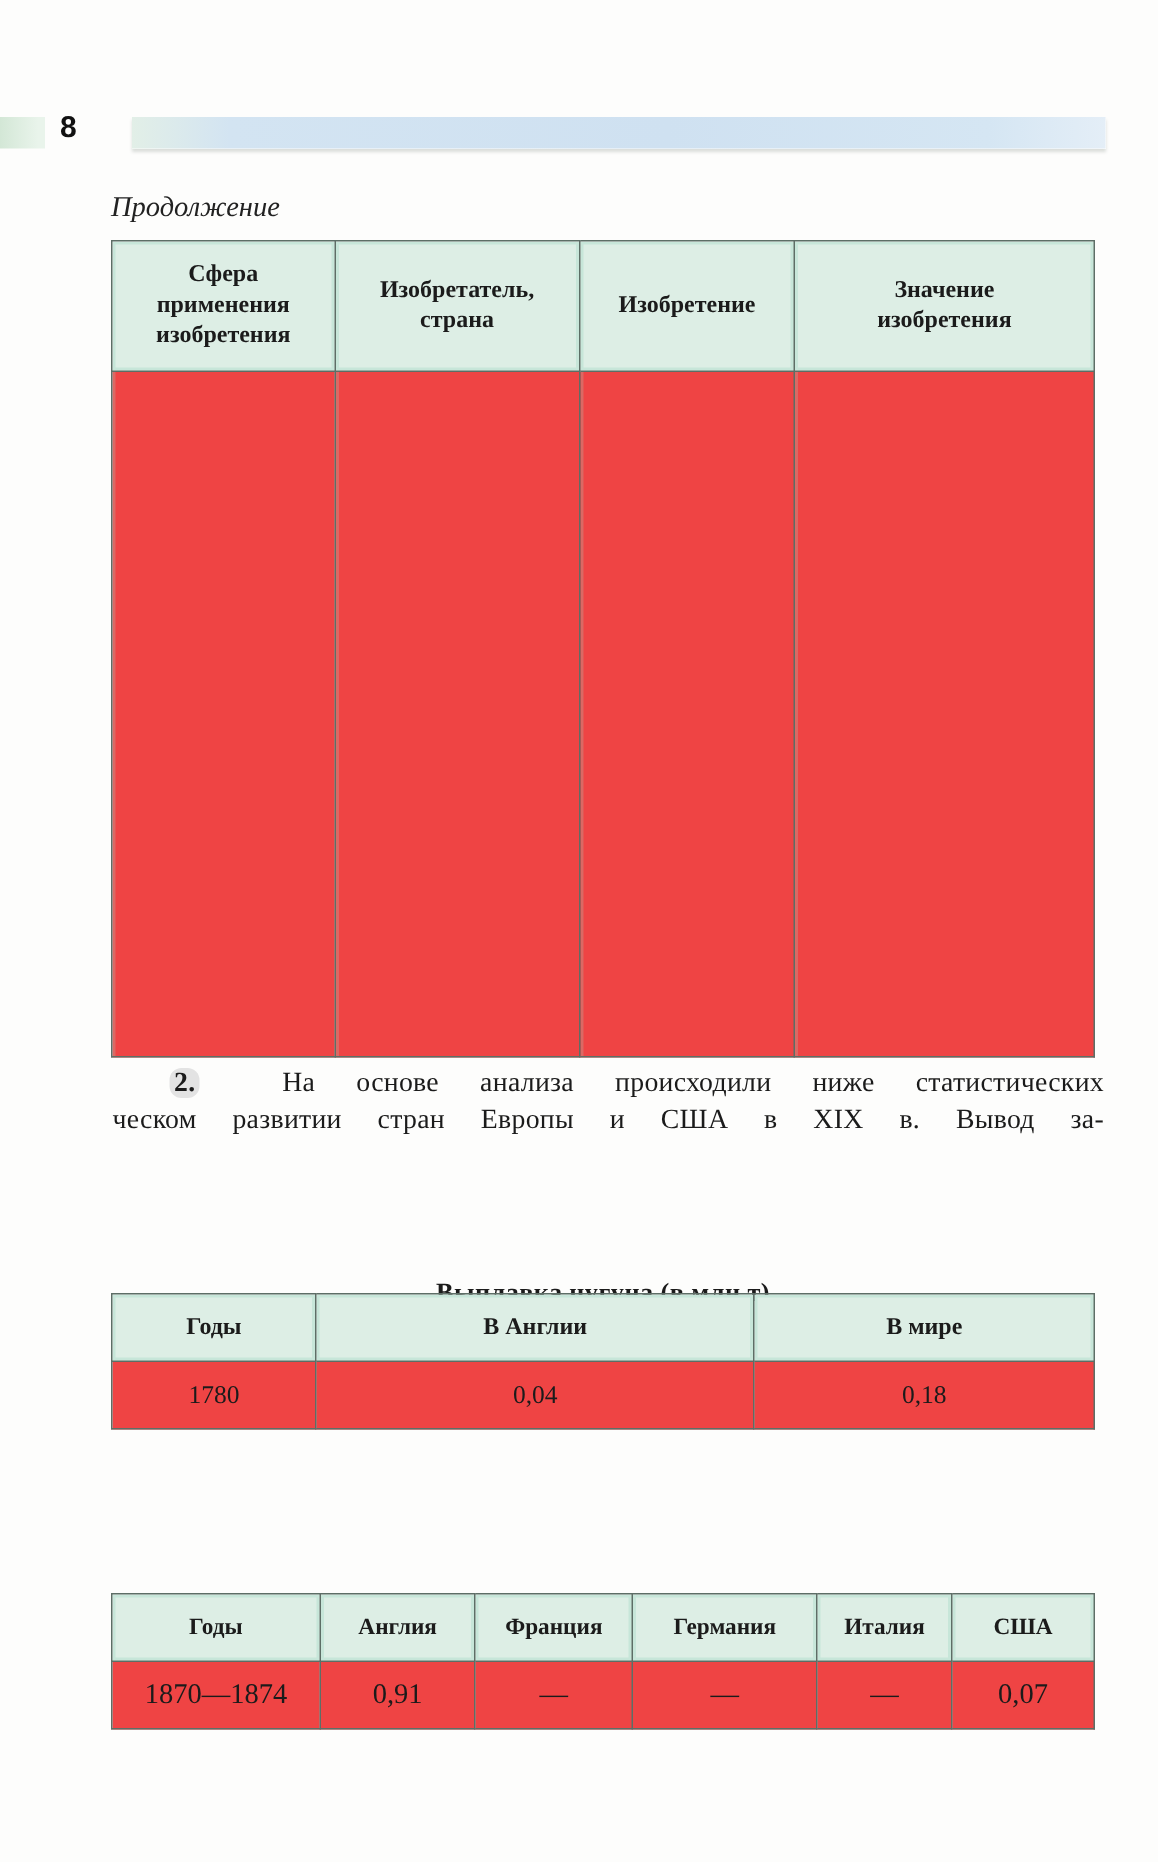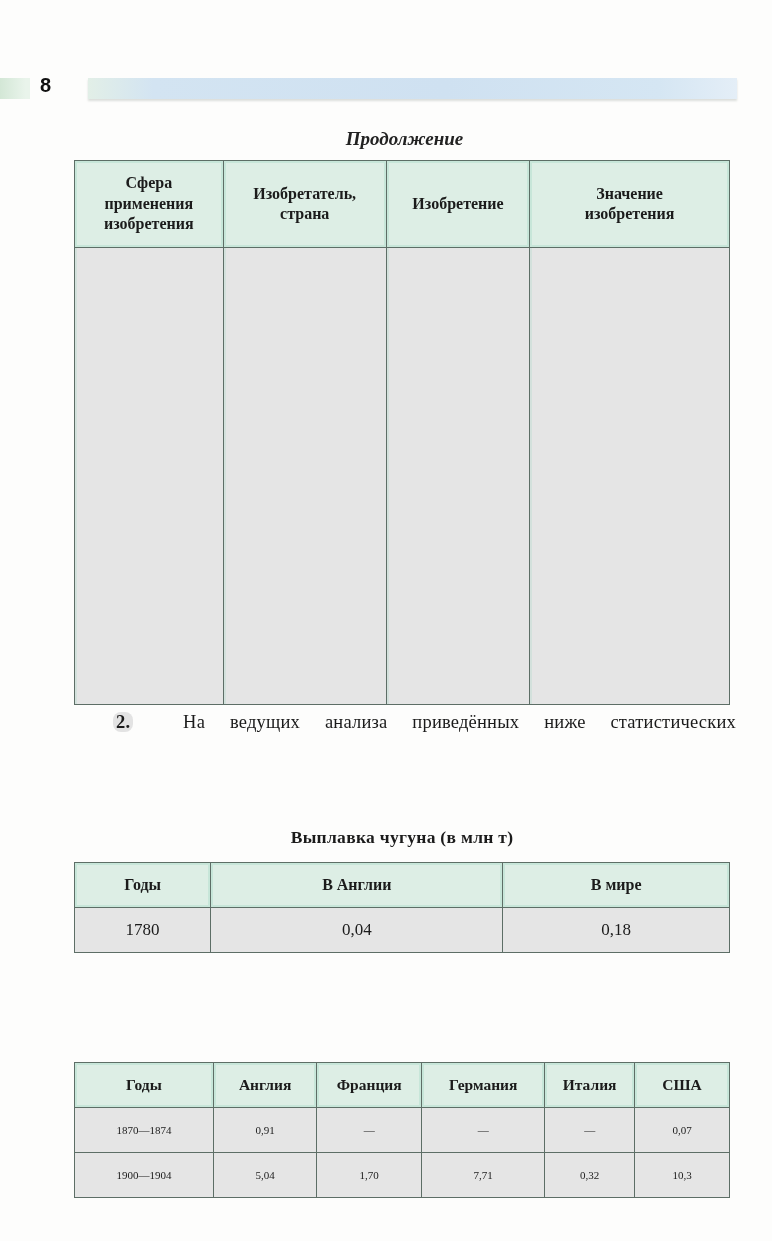--- a/index.html
+++ b/index.html
@@ -23,64 +23,64 @@
     font-size:20px;font-weight:bold;color:#111;
   }
   .band-blue{
     position:absolute;left:88px;top:78px;width:649px;height:21px;
     background:linear-gradient(90deg,#e2efe7 0%,#d3e4f2 10%,#cfe1f1 55%,#d5e6f3 88%,#e4eef7 100%);
     box-shadow:0 2px 2px rgba(120,130,125,0.25);
   }
   
   .continuation{
     position:absolute;top:128px;left:74px;width:661px;
-    text-align:center;font-style:italic;font-size:19px;color:#222;font-weight:bold;
+    text-align:left;font-style:italic;font-size:19px;color:#222;
   }
   
   table{border-collapse:collapse;table-layout:fixed;}
   .tbl{position:absolute;left:74px;width:656px;}
   .tbl th,.tbl td{
     border:1.6px solid #5d6e66;
     text-align:center;vertical-align:middle;
     padding:2px 4px;
   }
   .tbl th{
     background:#ddeee5;
     font-weight:bold;font-size:16px;line-height:1.28;
     white-space:pre-line;
     box-shadow:inset 0 0 0 2px rgba(158,214,194,0.35);
   }
-  .tbl td{background:#e5e5e5;font-size:17px;margin-left:36px;}
+  .tbl td{background:#ef4444;font-size:17px;margin-left:36px;}
   
   .big-table{top:160px;height:540px;}
   .big-table th{height:82px;}
   .big-table td{height:452px;box-shadow:inset 2px 0 0 rgba(158,214,194,0.25);}
   
   .stats th{height:40px;font-size:16px;margin-left:36px;}
   .stats td{height:40px;}
   .iron-table{top:862px;}
   .steel-table{top:1062px;}
   .steel-table th{font-size:15.5px;padding:2px 2px;}
-  .steel-table td{font-size:11px;}
+  .steel-table td{font-size:19px;}
   
   .task{
     position:absolute;left:75px;top:710px;width:661px;
     font-size:18.5px;line-height:1.36;letter-spacing:0.2px;
   }
   .task .line{text-align:justify;text-align-last:justify;}
   .task .line.first{text-indent:38px;}
   .task .line.last{text-align-last:left;}
   .task-num{
     font-weight:bold;
     background:#e3e3e3;border-radius:8px;padding:0 3px;
   }
   
   .tbl-title{
     position:absolute;left:74px;width:656px;
-    text-align:center;font-weight:bold;font-size:17.5px;letter-spacing:0.3px;
+    text-align:center;font-weight:bold;font-size:17.5px;letter-spacing:0.3px;margin-top:24px;
   }
   .iron-title{top:827px;}
   .steel-title{top:1027px;}
 </style>
 </head>
 <body>
 
 <div class="page">
 
   <div class="band-green"></div>
@@ -110,21 +110,22 @@
     <tr>
       <td></td>
       <td></td>
       <td></td>
       <td></td>
     </tr>
   </tbody>
     </table>
 
   <div class="task">
-    <div class="line first"><span class="task-num">2.</span>&nbsp; <span>На ведущих анализа приведённых ниже статистических</span></div>
+    <div class="line first"><span class="task-num">2.</span>&nbsp; <span>На основе анализа происходили ниже статистических</span></div>
+    <div class="line">ческом развитии стран Европы и США в XIX в. Вывод за-</div>
   </div>
 
   <div class="tbl-title iron-title">Выплавка чугуна (в млн т)</div>
   <table class="tbl stats iron-table">
     <colgroup>
       <col style="width:20.8%">
         <col style="width:44.6%">
         <col style="width:34.6%">
     </colgroup>
     <tbody>
@@ -160,24 +161,16 @@
       <th>США</th>
     </tr>
     <tr>
       <td>1870—1874</td>
       <td>0,91</td>
       <td>—</td>
       <td>—</td>
       <td>—</td>
       <td>0,07</td>
     </tr>
-    <tr>
-      <td>1900—1904</td>
-      <td>5,04</td>
-      <td>1,70</td>
-      <td>7,71</td>
-      <td>0,32</td>
-      <td>10,3</td>
-    </tr>
   </tbody>
     </table>
 
 </div>
 
 </body></html>

